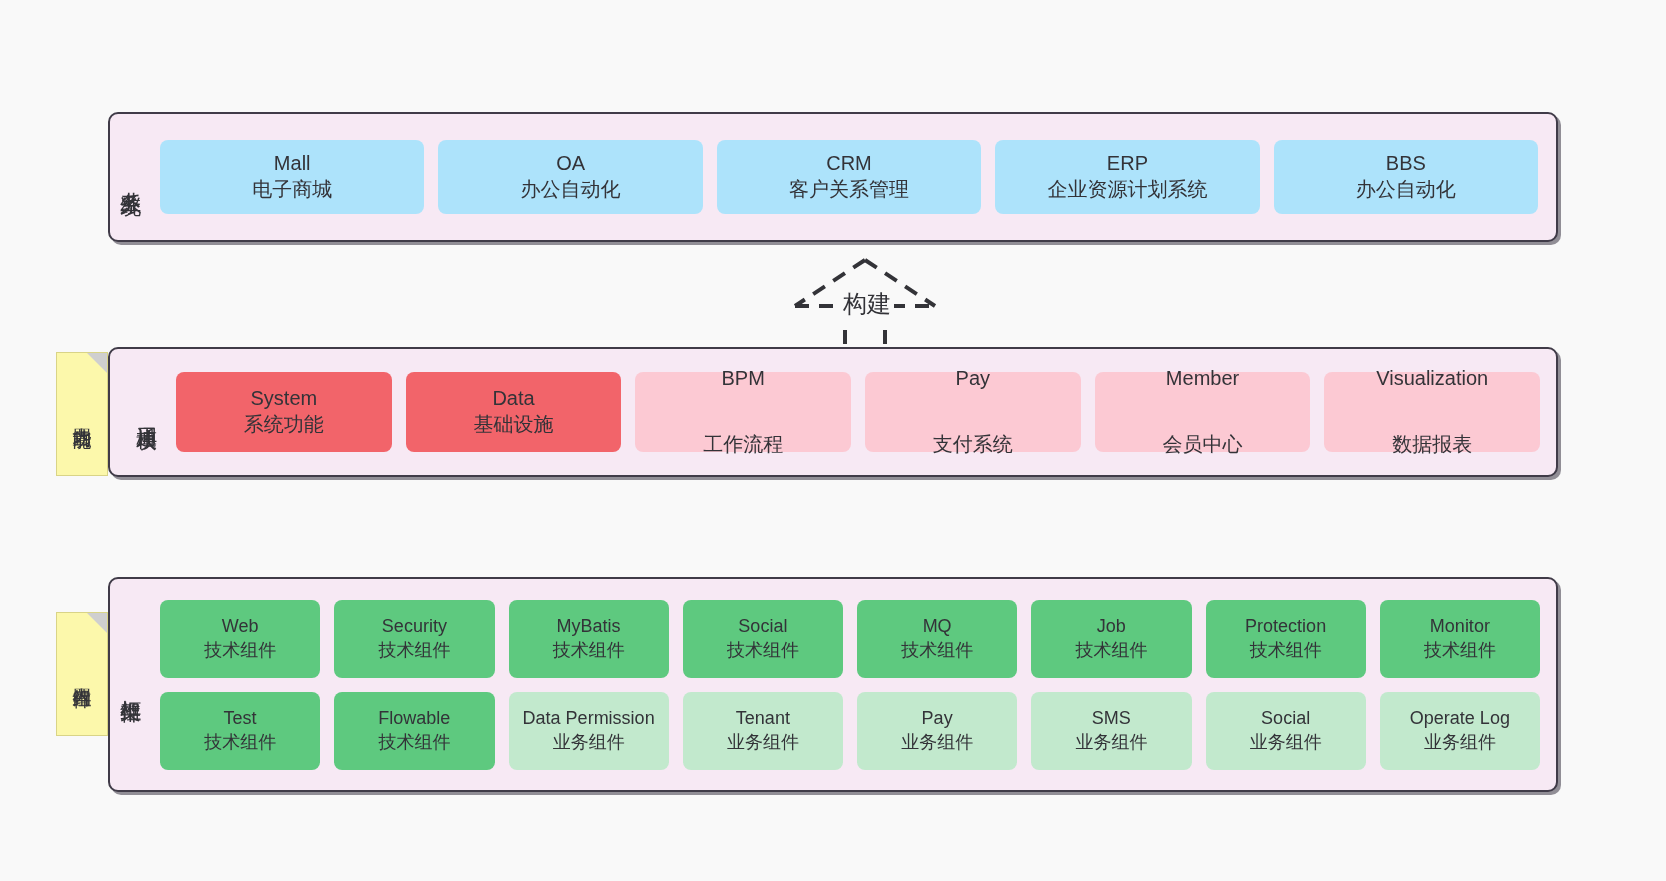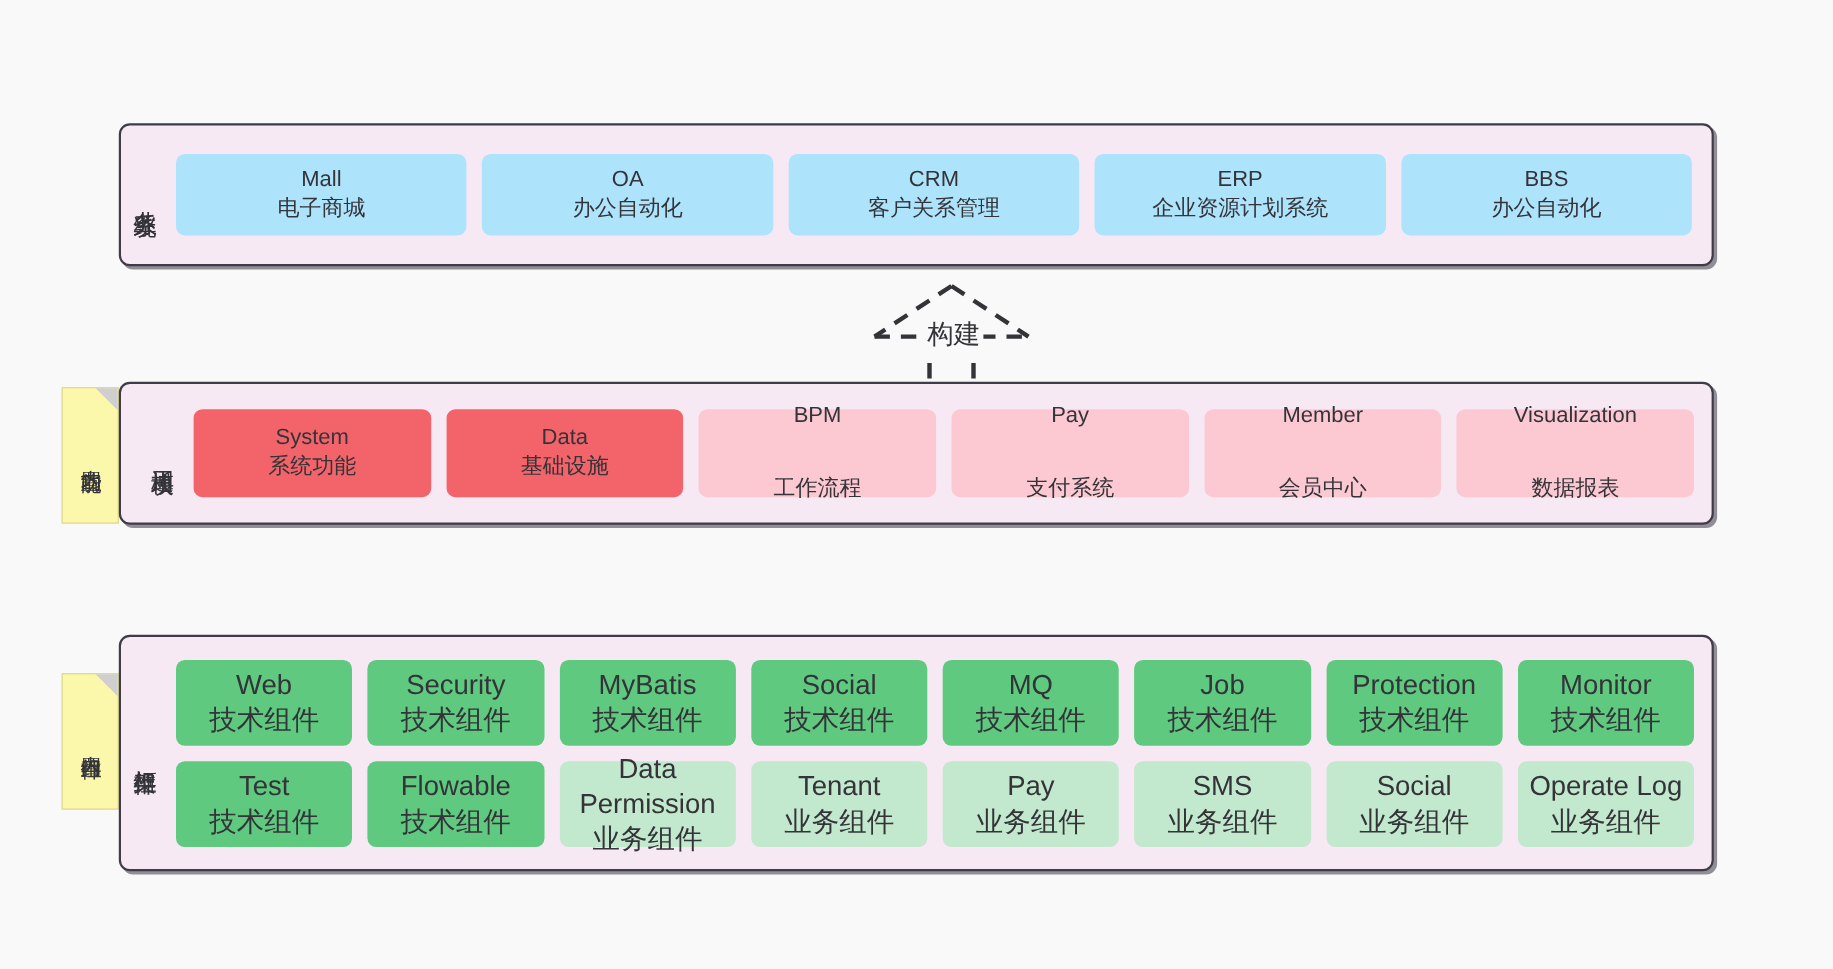--- a/index.html
+++ b/index.html
@@ -102,21 +102,21 @@
 
   #layer-common {
     left: 88px;  top: 347px;  width: 1450px;  height: 130px; padding-left: 16px;
   }
   #layer-common .cell { height: 80px; }
 
   #layer-framework {
     left: 88px;  top: 577px;  width: 1450px;  height: 215px;
   }
   #layer-framework .layer-body { gap: 14px; padding: 14px 16px 14px 8px; }
-  #layer-framework .cell { height: 78px; font-size: 25px; }
+  #layer-framework .cell { height: 78px; font-size: 18px; }
 
   
   .note {
     position: absolute;
     box-sizing: border-box;
     width: 52px;
     background: #fcf8ab;
     border: 1px solid #d9d487;
     font-size: 19px;
     line-height: 1.15;

